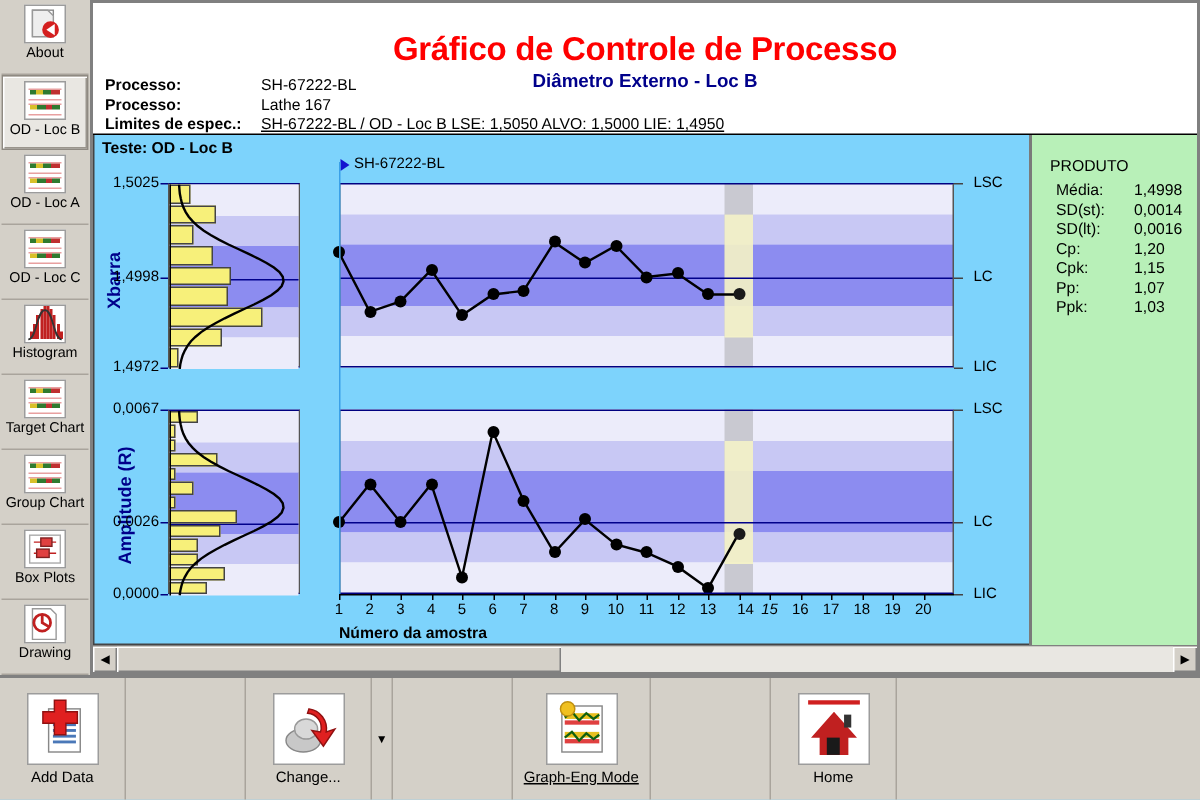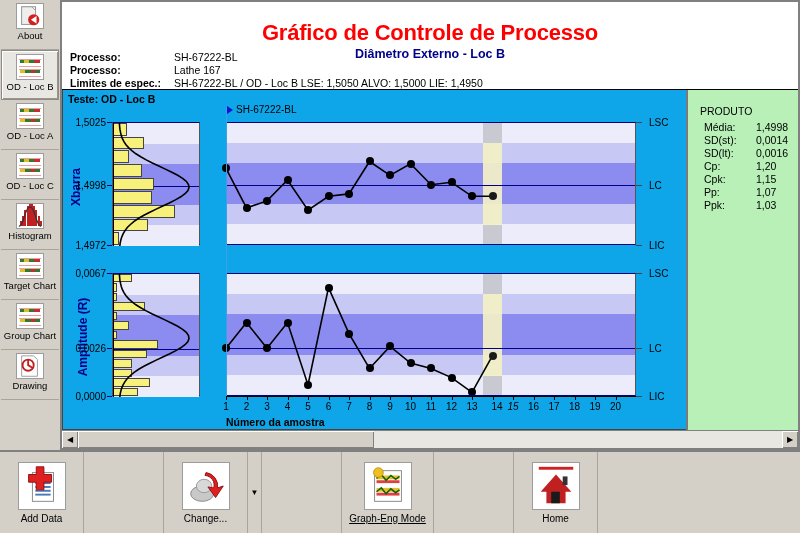--- a/index.html
+++ b/index.html
@@ -67,26 +67,26 @@
     text-align:center; color:#ff0000; font-weight:bold; font-size:22px;
     letter-spacing:-0.2px; margin-top:18px;
   }
   #subtitle {
     text-align:center; color:#00008b; font-weight:bold; font-size:12.5px; margin-top:1px;
   }
   .infoline { position:absolute; font-size:10.5px; font-weight:bold; color:#000; }
   .infoval  { position:absolute; font-size:10.5px; color:#000; }
   #il1 { left:8px; top:49px; } #iv1 { left:112px; top:49px; }
   #il2 { left:8px; top:62px; } #iv2 { left:112px; top:62px; }
-  #il3 { left:8px; top:75px; } #iv3 { left:112px; top:75px; }
+  #il3 { left:8px; top:75px; } #iv3 { left:112px; top:75px;text-decoration:underline; }
 
   
   #canvas {
     position:absolute; left:0; top:88px; right:0; bottom:18px;
-    background:#0ea5e9;
+    background:#7dd3fc;
   }
   #canvas-border {
     position:absolute; inset:0; border:1px solid #444; border-top:none;
   }
   #teste {
     position:absolute; left:6px; top:3px; font-size:10.5px; font-weight:bold; color:#000;
   }
 
   
   #statpanel {
@@ -269,20 +269,32 @@
     <div class="side-btn">
       <div class="side-ico ico-chart">
         <i class="l1"></i>
         <i class="l2"></i>
         <i class="l3"></i>
         <i class="l4"></i>
         <u class="g1"></u>
         <u class="g2"></u>
       </div>
       <div class="side-lbl">Group Chart</div>
+    </div>
+    <div class="side-btn">
+      <div class="side-ico">
+        <svg viewBox="0 0 28 26" style="position:absolute;inset:0">
+          <rect x="3" y="3" width="22" height="20" fill="#fff" stroke="#aaa"></rect>
+          <line x1="6" y1="8" x2="22" y2="8" stroke="#c02020"></line>
+          <rect x="11" y="5" width="8" height="6" fill="#e04040" stroke="#802020"></rect>
+          <line x1="6" y1="16" x2="22" y2="16" stroke="#c02020"></line>
+          <rect x="8" y="13" width="9" height="6" fill="#e04040" stroke="#802020"></rect>
+        </svg>
+      </div>
+      <div class="side-lbl">Box Plots</div>
     </div>
     <div class="side-btn">
       <div class="side-ico">
         <svg viewBox="0 0 28 26" style="position:absolute;inset:0">
           <path d="M5 2 h13 l4 4 v18 h-17z" fill="#fff" stroke="#999"></path>
           <circle cx="12" cy="12" r="6" fill="none" stroke="#c02020" stroke-width="2"></circle>
           <path d="M12 6 v6 l5 3" stroke="#c02020" stroke-width="2" fill="none"></path>
         </svg>
       </div>
       <div class="side-lbl">Drawing</div>

